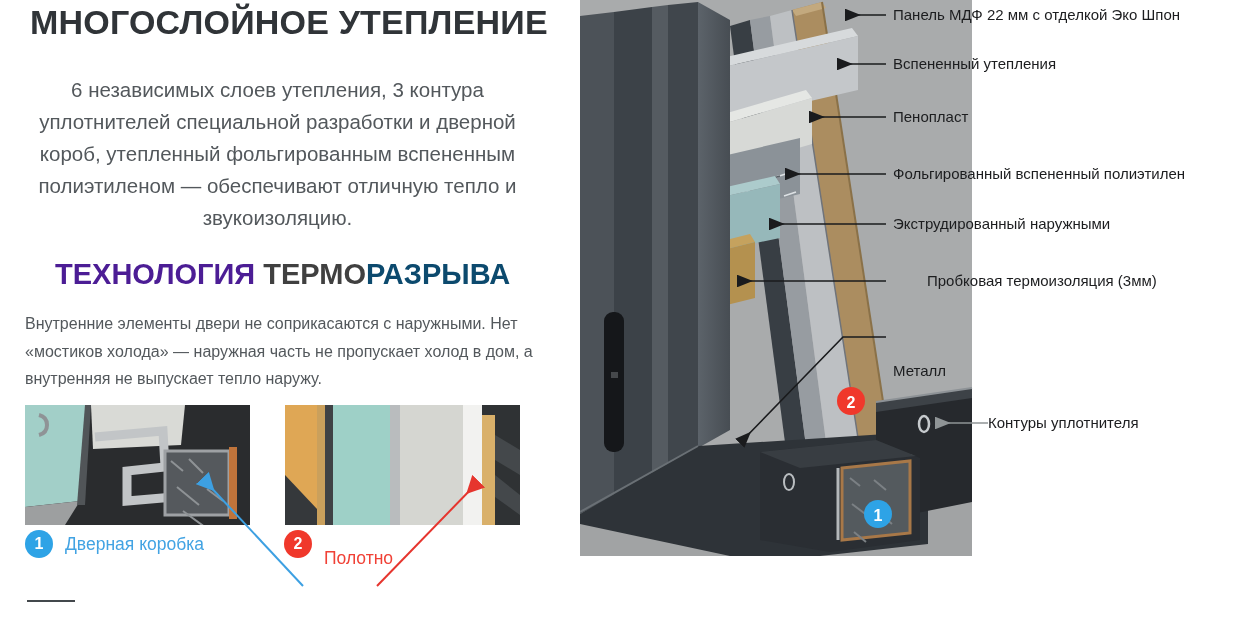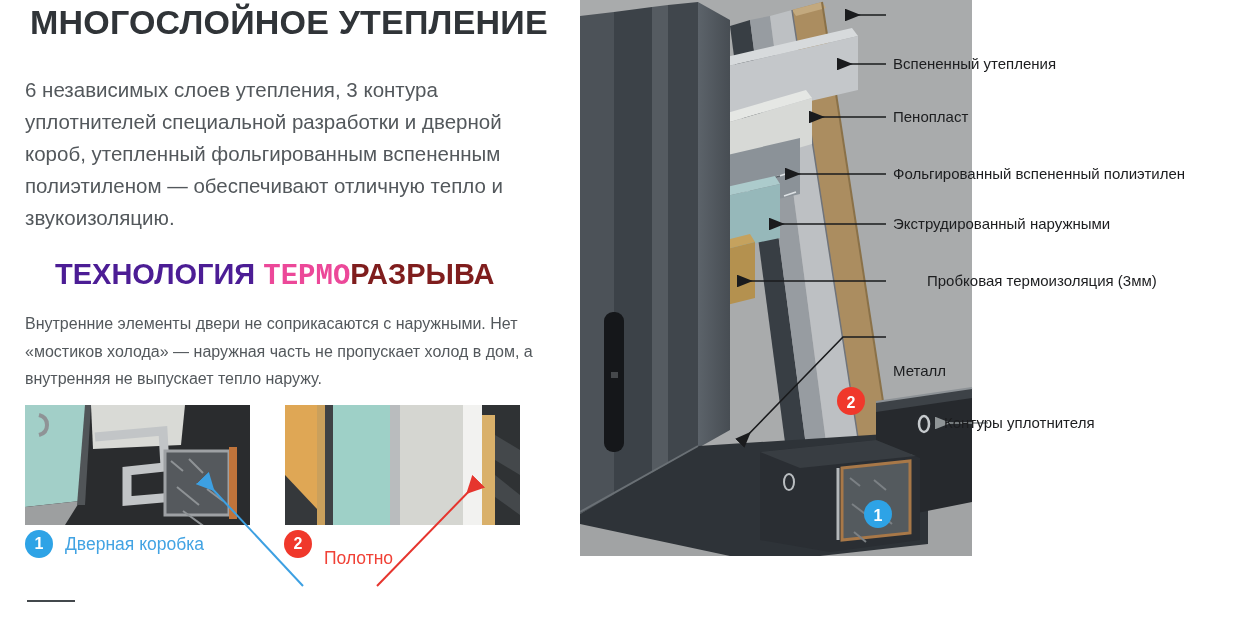--- a/index.html
+++ b/index.html
@@ -2,24 +2,24 @@
 <html><head>
 <meta charset="utf-8">
 <style>
   html,body{margin:0;padding:0;background:#ffffff;}
   #stage{position:relative;width:1239px;height:621px;background:#ffffff;overflow:hidden;
          font-family:"Liberation Sans","DejaVu Sans",sans-serif;}
   
   .h1{position:absolute;left:30px;top:2px;width:540px;font-size:34px;line-height:40px;
       font-weight:800;color:#303438;letter-spacing:.2px;white-space:nowrap;}
   .p1{position:absolute;left:25px;top:74px;width:505px;font-size:20.5px;line-height:32px;
-      color:#53585c;}
+      color:#53585c;text-align:center;}
   .h2{position:absolute;left:55px;top:256px;width:500px;font-size:29px;line-height:36px;
       font-weight:800;white-space:nowrap;}
-  .h2 .dark{color:#4c1d95;} .h2 .blue{color:#ec4899;font-family:Liberation Mono, monospace;} .h2 .red{color:#7f1d1d;}
+  .h2 .dark{color:#4c1d95;} .h2 .blue{color:#404040;} .h2 .red{color:#0c4a6e;}
   .p2{position:absolute;left:25px;top:310px;width:512px;font-size:16px;line-height:27.5px;
       color:#53585c;}
   .thumb{position:absolute;top:405px;height:120px;overflow:hidden;}
   .thumb svg{display:block;}
   #thumb1{left:25px;width:225px;}
   #thumb2{left:285px;width:235px;}
   .legend{position:absolute;top:530px;height:28px;display:flex;align-items:center;gap:12px;}
   #legend1{left:25px;} #legend2{left:284px;}
   .badge{width:28px;height:28px;border-radius:50%;color:#fff;font-size:16px;font-weight:700;
          display:flex;align-items:center;justify-content:center;flex:0 0 auto;}
@@ -180,21 +180,22 @@
       <line x1="306" y1="64" x2="260" y2="64" marker-end="url(#mBlack)"></line>
       <line x1="306" y1="117" x2="232" y2="117" marker-end="url(#mBlack)"></line>
       <line x1="306" y1="174" x2="208" y2="174" marker-end="url(#mBlack)"></line>
       <line x1="306" y1="224" x2="192" y2="224" marker-end="url(#mBlack)"></line>
       <line x1="306" y1="281" x2="160" y2="281" marker-end="url(#mBlack)"></line>
       <polyline points="306,337 263,337 162,441" fill="none" marker-end="url(#mBlack)"></polyline>
     </g>
     <line x1="408" y1="423" x2="358" y2="423" stroke="#8f9496" stroke-width="1.6" marker-end="url(#mGray)"></line>
   </svg>
 
+  <div class="layer-label" style="left:893px;top:5px;">Панель МДФ 22 мм с отделкой Эко Шпон</div>
   <div class="layer-label" style="left:893px;top:54px;">Вспененный утепления</div>
   <div class="layer-label" style="left:893px;top:107px;">Пенопласт</div>
   <div class="layer-label" style="left:893px;top:164px;">Фольгированный вспененный полиэтилен</div>
   <div class="layer-label" style="left:893px;top:214px;">Экструдированный наружными</div>
   <div class="layer-label" style="left:927px;top:271px;">Пробковая термоизоляция (3мм)</div>
   <div class="layer-label" style="left:893px;top:342px;margin-top:19px;">Металл</div>
-  <div class="layer-label" style="left:944px;top:413px;text-align:right;">Контуры уплотнителя</div>
+  <div class="layer-label" style="left:988px;top:413px;text-align:right;">Контуры уплотнителя</div>
 
 </div>
 
 </body></html>

